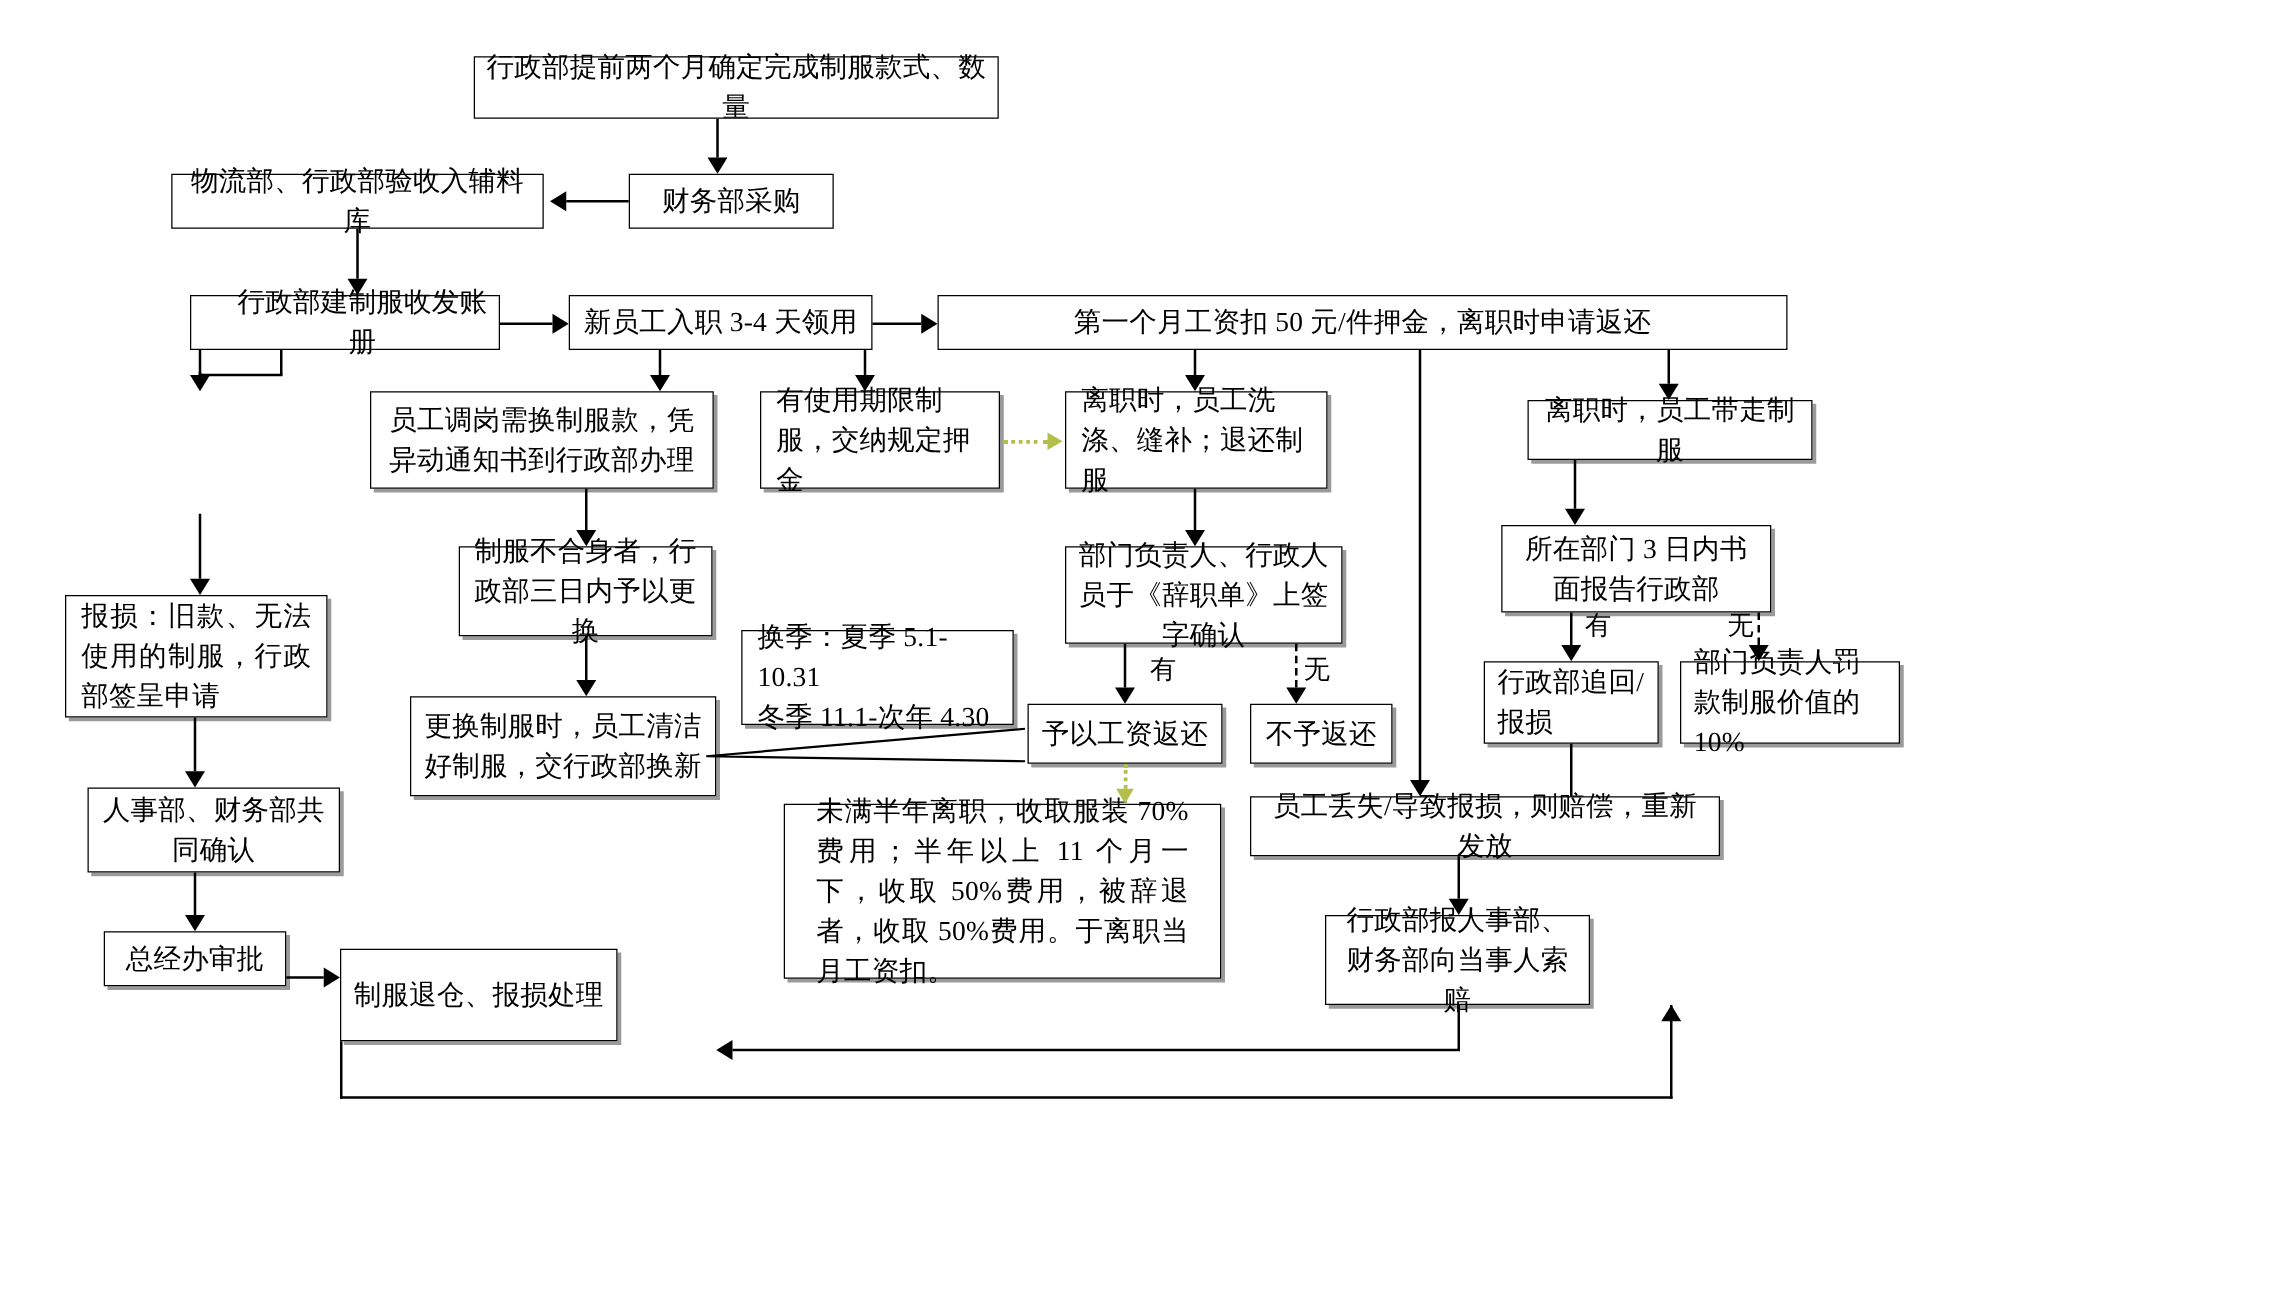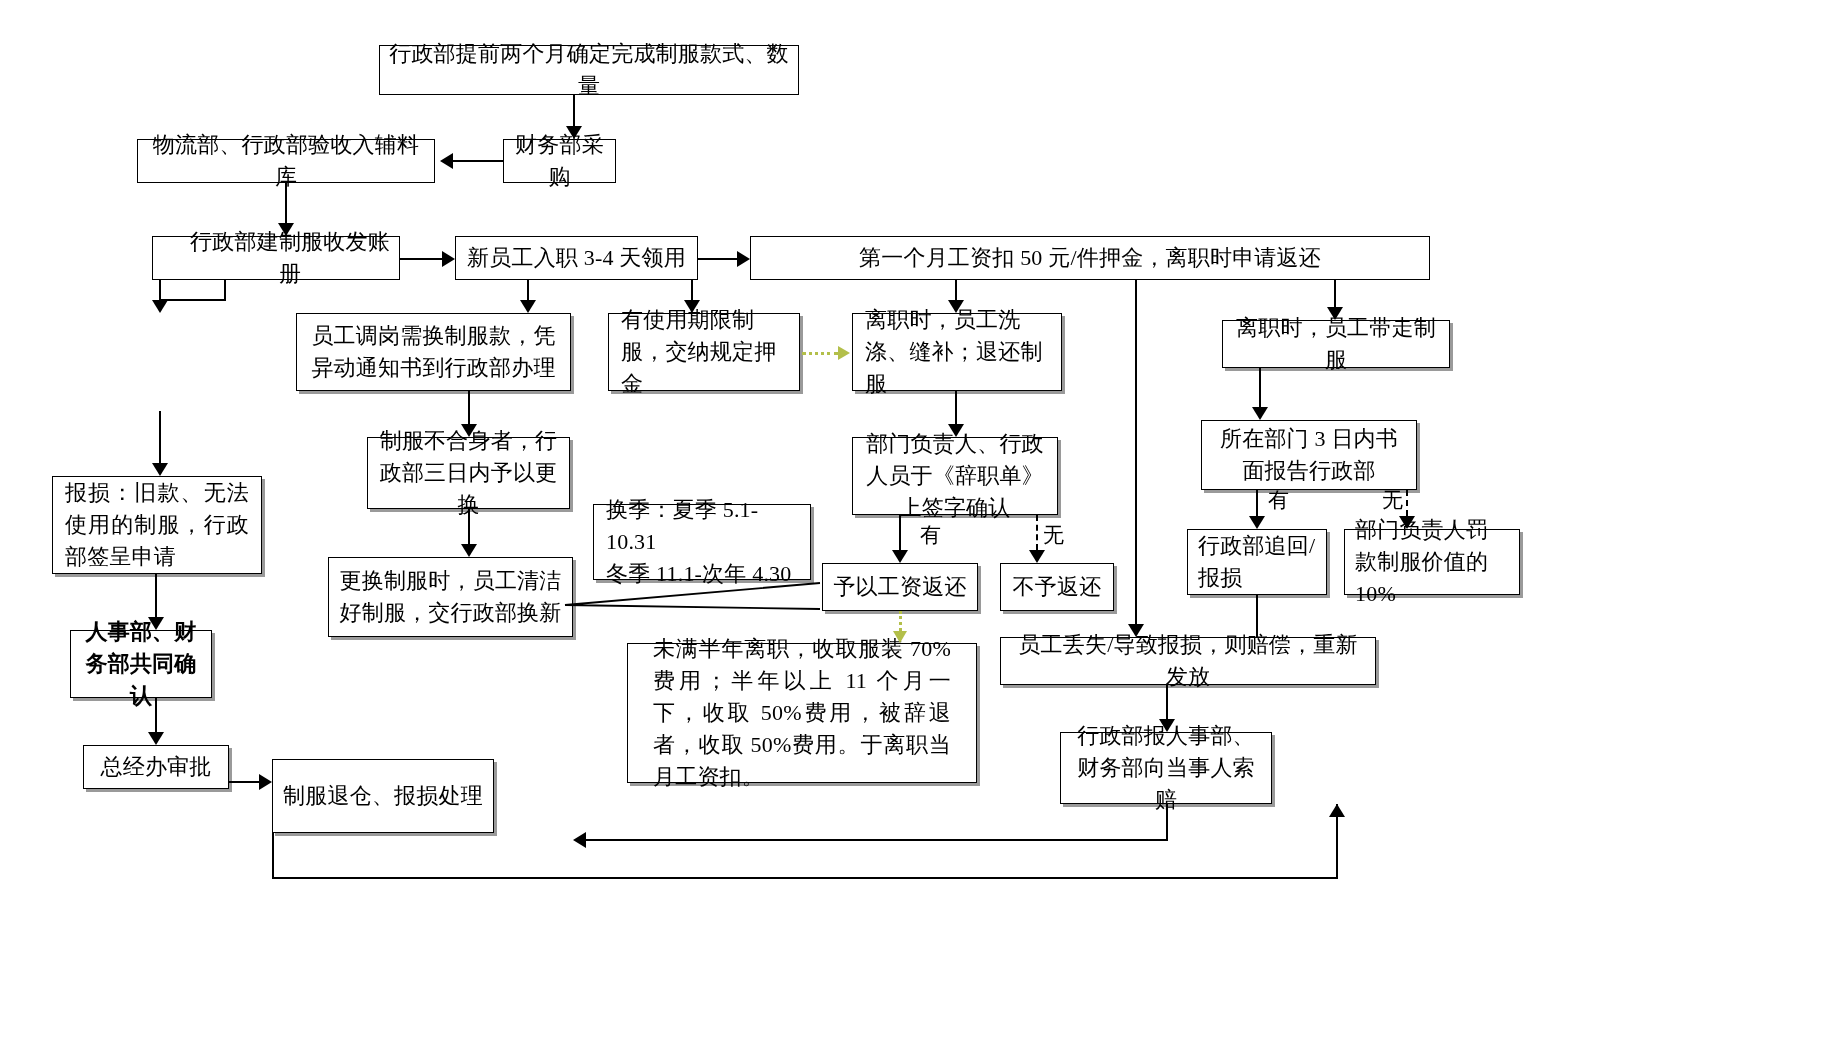--- a/index.html
+++ b/index.html
@@ -111,53 +111,53 @@
     border-top: 12px solid #b3bf4a;
   }
 </style>
 </head>
 <body>
 
 <div id="canvas">
 
   <div class="node" style="left:379px; top:45px; width:420px; height:50px;">行政部提前两个月确定完成制服款式、数量</div>
 
-  <div class="node" style="left:503px; top:139px; width:113px; height:44px;">财务部采购</div>
+  <div class="node" style="left:503px; top:139px; width:164px; height:44px;">财务部采购</div>
 
   <div class="node" style="left:137px; top:139px; width:298px; height:44px;">物流部、行政部验收入辅料库</div>
 
   <div class="node" style="left:152px; top:236px; width:248px; height:44px;padding-left:36px;">行政部建制服收发账册</div>
 
   <div class="node" style="left:455px; top:236px; width:243px; height:44px;">新员工入职 3-4 天领用</div>
 
   <div class="node" style="left:750px; top:236px; width:680px; height:44px;">第一个月工资扣 50 元/件押金，离职时申请返还</div>
 
 
   <div class="node just shadowed" style="left:52px; top:476px; width:210px; height:98px; padding:16px 12px;">报损：旧款、无法使用的制服，行政部签呈申请</div>
 
-  <div class="node shadowed" style="left:70px; top:630px; width:142px; height:68px; padding:6px 10px;font-weight:bold;">人事部、财务部共同确认</div>
+  <div class="node shadowed" style="left:70px; top:630px; width:202px; height:68px; padding:6px 10px;">人事部、财务部共同确认</div>
 
   <div class="node shadowed" style="left:83px; top:745px; width:146px; height:44px;">总经办审批</div>
 
   <div class="node shadowed" style="left:272px; top:759px; width:222px; height:74px;">制服退仓、报损处理</div>
 
   <div class="node shadowed" style="left:296px; top:313px; width:275px; height:78px; padding:6px 10px;">员工调岗需换制服款，凭异动通知书到行政部办理</div>
 
   <div class="node shadowed" style="left:367px; top:437px; width:203px; height:72px; padding:6px 10px;">制服不合身者，行政部三日内予以更换</div>
 
   <div class="node shadowed" style="left:328px; top:557px; width:245px; height:80px; padding:6px 10px;">更换制服时，员工清洁好制服，交行政部换新</div>
 
   <div class="node left-align shadowed" style="left:593px; top:504px; width:218px; height:76px; padding:6px 12px;">换季：夏季 5.1-10.31
 冬季 11.1-次年 4.30</div>
 
   <div class="node left-align shadowed" style="left:608px; top:313px; width:192px; height:78px; padding:6px 12px;">有使用期限制服，交纳规定押金</div>
 
   <div class="node left-align shadowed" style="left:852px; top:313px; width:210px; height:78px; padding:6px 12px;">离职时，员工洗涤、缝补；退还制服</div>
 
-  <div class="node shadowed" style="left:852px; top:437px; width:206px; height:78px; padding:6px 10px;">部门负责人、行政人员于《辞职单》上签字确认</div>
+  <div class="node shadowed" style="left:852px; top:437px; width:222px; height:78px; padding:6px 10px;">部门负责人、行政人员于《辞职单》上签字确认</div>
 
   <div class="node shadowed" style="left:822px; top:563px; width:156px; height:48px;">予以工资返还</div>
 
   <div class="node shadowed" style="left:1000px; top:563px; width:114px; height:48px;">不予返还</div>
 
   <div class="node just shadowed" style="left:627px; top:643px; width:350px; height:140px; padding:8px 25px;">未满半年离职，收取服装 70%费用；半年以上 11 个月一下，收取 50%费用，被辞退者，收取 50%费用。于离职当月工资扣。</div>
 
   <div class="node shadowed" style="left:1222px; top:320px; width:228px; height:48px;">离职时，员工带走制服</div>
 
   <div class="node shadowed" style="left:1201px; top:420px; width:216px; height:70px; padding:6px 10px;">所在部门 3 日内书面报告行政部</div>

